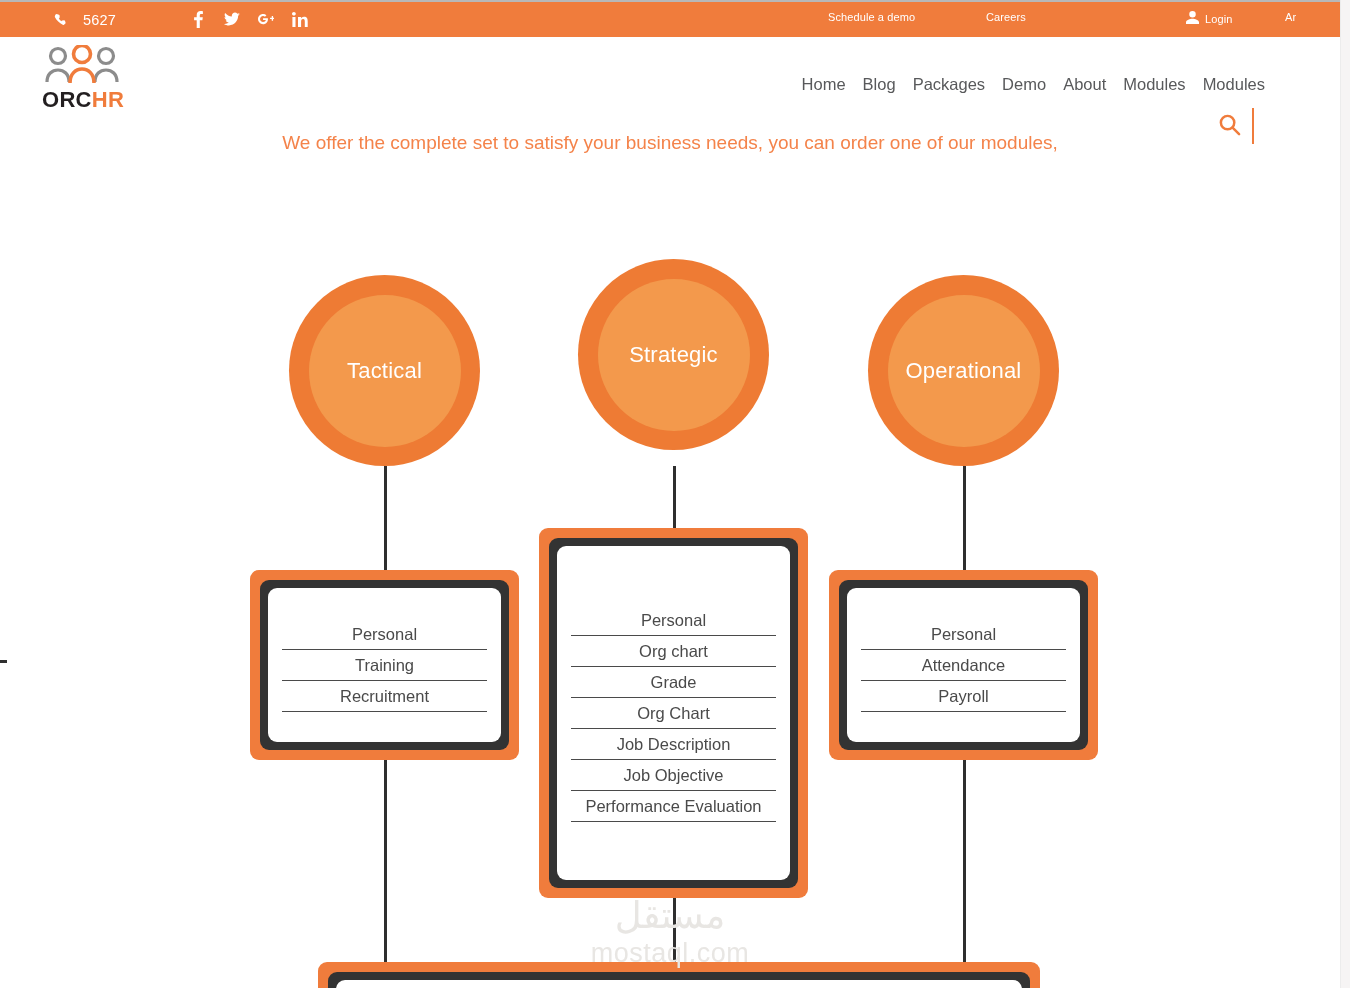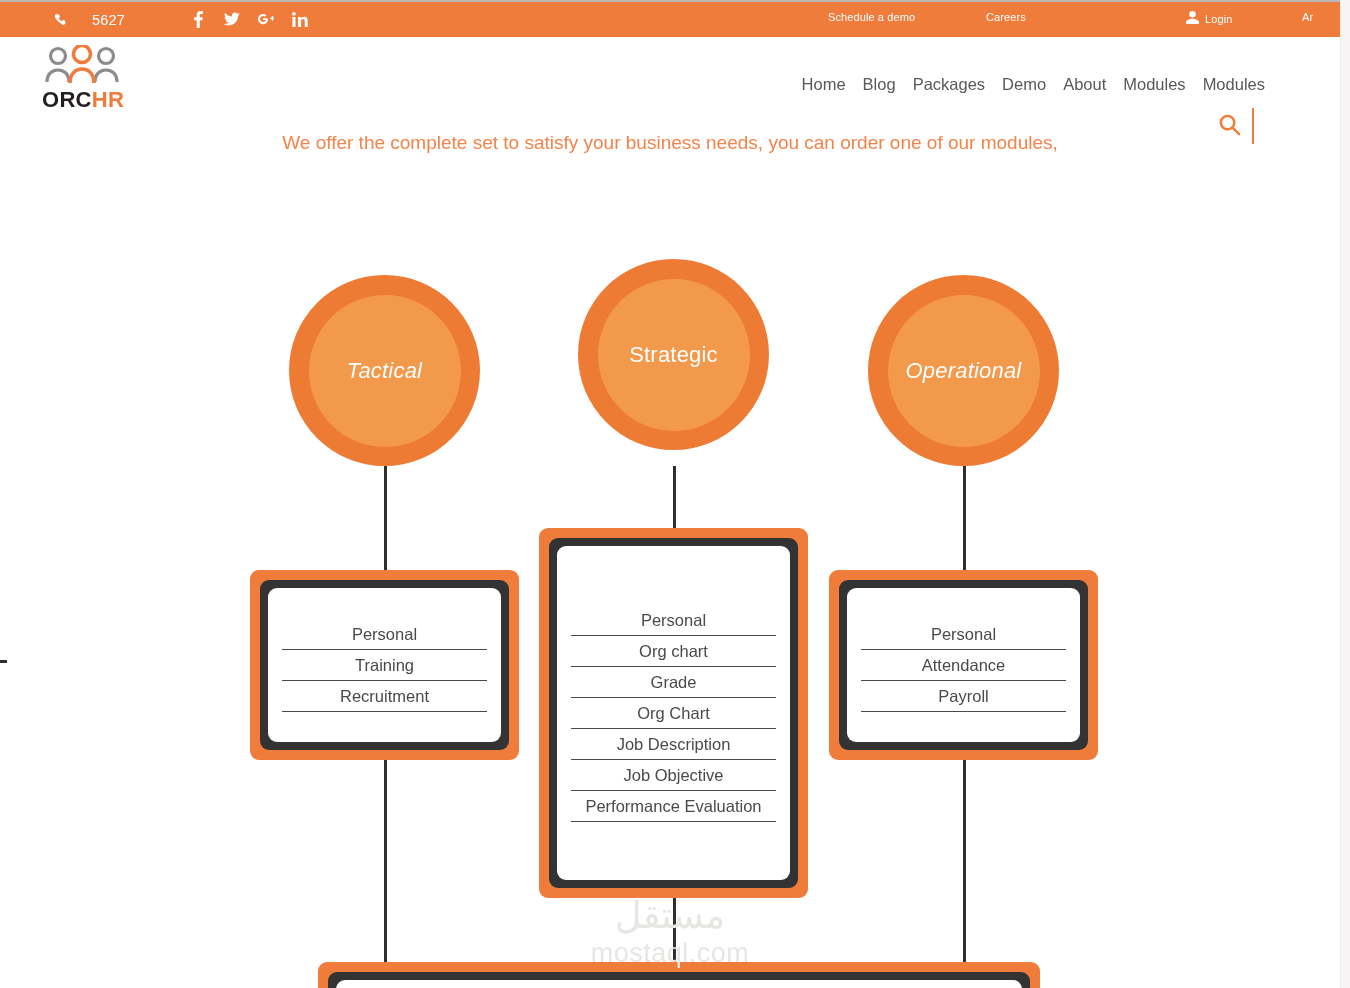--- a/index.html
+++ b/index.html
@@ -52,21 +52,21 @@
     height: 35px;
     background: #f07c3c;
     color: #ffffff;
   }
   .topbar-phone {
     position: absolute;
     left: 54px; top: 0;
     height: 35px;
     display: flex;
     align-items: center;
-    gap: 25px;
+    gap: 16px;
     font-size: 14.5px;
     letter-spacing: .2px;
   }
   .phone-glyph {
     display: inline-block;
     width: 13px; height: 13px;
     line-height: 13px;
     font-size: 13px;
     color: #ffffff;
   }
@@ -89,21 +89,21 @@
   .topbar-link {
     font-size: 11px;
     color: #ffffff;
     cursor: pointer;
     white-space: nowrap;
     letter-spacing: .1px;
   }
   .tl-demo   { position: absolute; left: 828px;  top: 9px; }
   .tl-career { position: absolute; left: 986px;  top: 9px; }
   .tl-login  { position: absolute; left: 1186px; top: 9px; display: flex; align-items: center; gap: 6px; }
-  .tl-ar     { position: absolute; left: 1285px; top: 9px; margin-left: 17px; }
+  .tl-ar     { position: absolute; left: 1285px; top: 9px; }
 
   
   .header {
     position: absolute;
     top: 37px; left: 0;
     width: 1340px;
     height: 80px;
     background: #ffffff;
   }
   .logo-wrap {
@@ -354,32 +354,32 @@
 
     <div class="connector" style="left:384px; top:466px;  height:106px;"></div>
     <div class="connector" style="left:384px; top:758px;  height:206px;"></div>
     <div class="connector" style="left:673px; top:466px;  height:62px;"></div>
     <div class="connector" style="left:673px; top:896px;  height:68px;"></div>
     <div class="connector" style="left:963px; top:466px;  height:106px;"></div>
     <div class="connector" style="left:963px; top:758px; height:206px;"></div>
     <div class="connector-stub" style="left:0px; top:660px; width:7px;"></div>
 
     <div class="circle" style="left:289px; top:275px; width:191px; height:191px;">
-      <div class="circle-inner" style="width:152px; height:152px;font-style:italic;">
+      <div class="circle-inner" style="width:152px; height:152px;">
         <span class="circle-label">Tactical</span>
       </div>
     </div>
 
     <div class="circle" style="left:578px; top:259px; width:191px; height:191px;">
       <div class="circle-inner" style="width:152px; height:152px;">
         <span class="circle-label">Strategic</span>
       </div>
     </div>
 
-    <div class="circle" style="left:868px; top:275px; width:191px; height:191px;font-style:italic;">
+    <div class="circle" style="left:868px; top:275px; width:191px; height:191px;">
       <div class="circle-inner" style="width:152px; height:152px;">
         <span class="circle-label">Operational</span>
       </div>
     </div>
 
     <div class="module-box" style="left:250px; top:570px; width:269px; height:190px;">
       <div class="module-box-mid">
         <div class="module-box-inner">
           <div class="module-item">Personal</div>
           <div class="module-item">Training</div>

